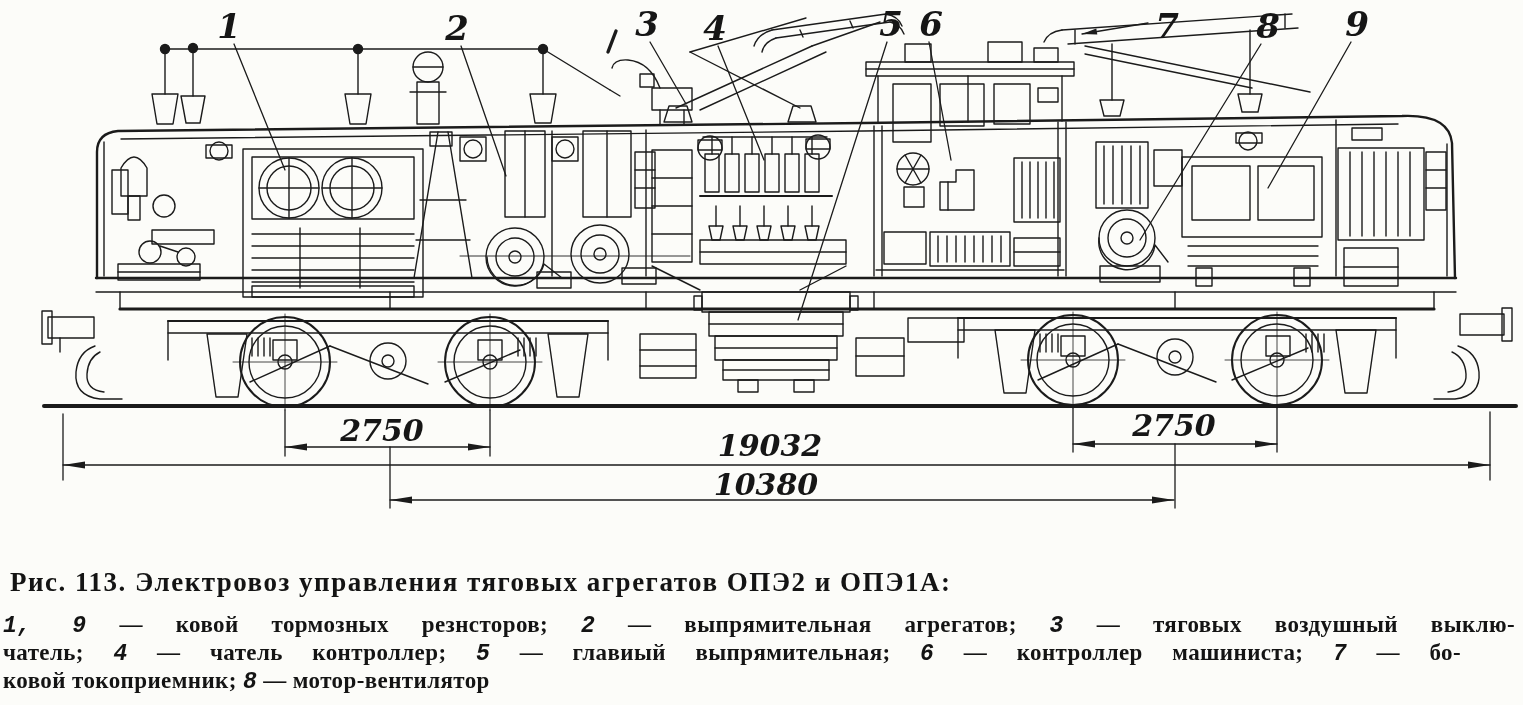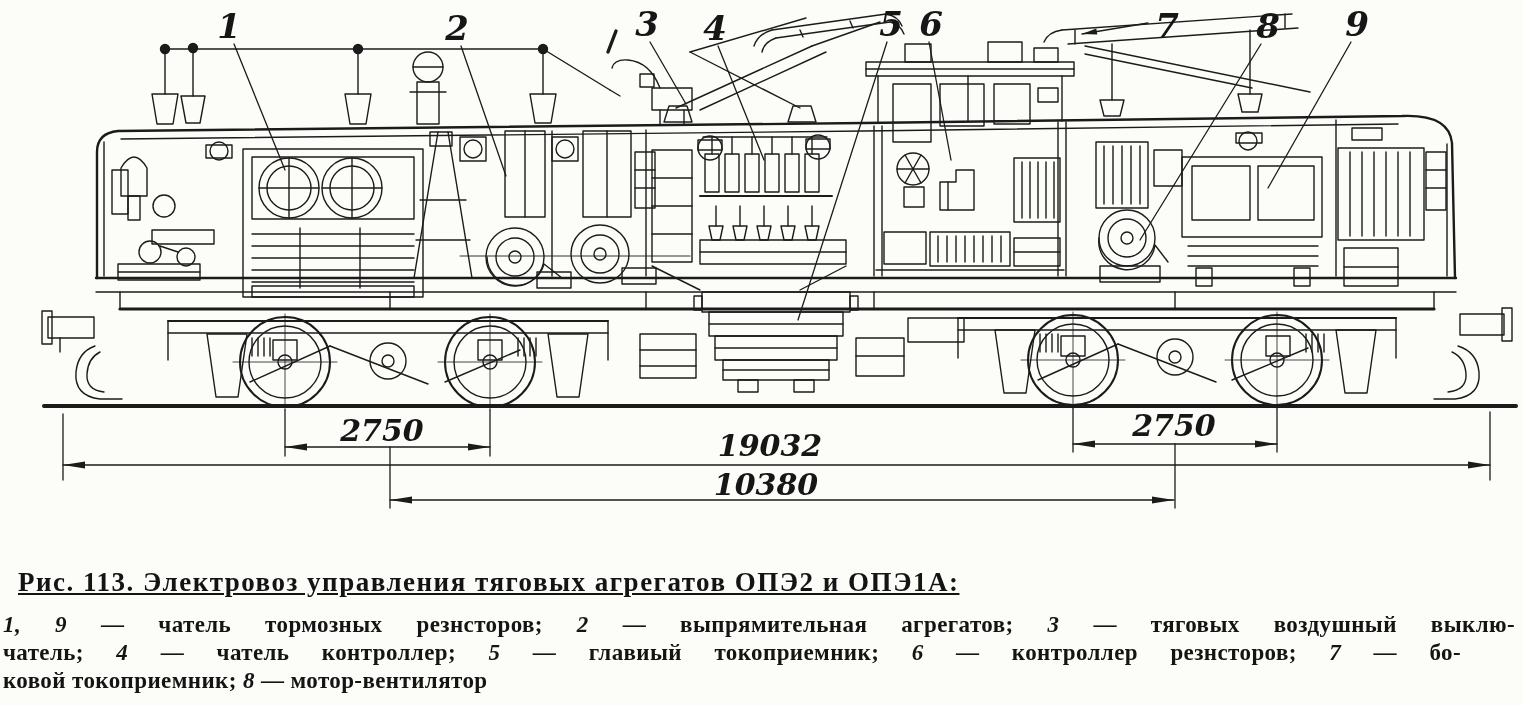--- a/index.html
+++ b/index.html
@@ -2,28 +2,28 @@
 <html><head>
 <meta charset="utf-8">
 <style>
   html,body{margin:0;padding:0;background:#e8e8e4;}
   .page{position:relative;width:1523px;height:705px;background:#fcfcf9;overflow:hidden;
         font-family:"Liberation Serif",serif;color:#141414;}
   svg{position:absolute;left:0;top:0;}
   .ink{fill:none;stroke:#1b1b1b;stroke-width:1.4;stroke-linecap:round;stroke-linejoin:round;}
   .dim{font:italic 700 30px "DejaVu Serif",serif;fill:#161616;}
   .co{font:italic 700 34px "DejaVu Serif",serif;fill:#161616;}
-  .cap-title{position:absolute;left:18px;top:567px;font:700 27px "Liberation Serif",serif;
-             letter-spacing:1.5px;white-space:nowrap;text-decoration:underline;}
+  .cap-title{position:absolute;left:10px;top:567px;font:700 27px "Liberation Serif",serif;
+             letter-spacing:1.5px;white-space:nowrap;}
   .legend-line{position:absolute;font:700 23px "Liberation Serif",serif;letter-spacing:.4px;
                line-height:1.15;white-space:normal;text-align:right;}
   .l2{left:3px;top:612px;width:1512px;text-align:justify;text-align-last:justify;}
   .l3{left:3px;top:640px;width:1458px;text-align:justify;text-align-last:justify;}
   .l4{left:3px;top:668px;}
-  .it{font-style:italic;}
+  .it{font-style:italic;font-family:Liberation Mono, monospace;}
 </style>
 </head>
 <body>
 
 <div class="page">
 
 <svg viewBox="0 0 1523 560" width="1523" height="560">
   <defs>
     <marker id="dimA" markerUnits="userSpaceOnUse" markerWidth="26" markerHeight="12" refX="24" refY="5" orient="auto-start-reverse">
       <path d="M24,5 L2,1.4 L2,8.6 Z" fill="#1b1b1b"></path>
@@ -472,19 +472,19 @@
       <text class="co" x="1167" y="38" text-anchor="middle">7</text>
       <text class="co" x="1268" y="38" text-anchor="middle">8</text>
       <text class="co" x="1357" y="36" text-anchor="middle">9</text>
     </g>
 
   </g>
 </svg>
 
 <div class="cap-title">Рис. 113. Электровоз управления тяговых агрегатов ОПЭ2 и ОПЭ1А:</div>
 
-<div class="legend-line l2"><span class="it">1, 9</span><span> — чатель тормозных резнсторов; </span><span class="it">2</span><span> — выпрямительная агрегатов; </span><span class="it">3</span><span> — тяговых воздушный выклю-</span></div>
-
-<div class="legend-line l3"><span>чатель; </span><span class="it">4</span><span> — чатель контроллер; </span><span class="it">5</span><span> — главиый токоприемник; </span><span class="it">6</span><span> — контроллер резнсторов; </span><span class="it">7</span><span> — бо-</span></div>
+<div class="legend-line l2"><span class="it">1, 9</span><span> — ковой тормозных резнсторов; </span><span class="it">2</span><span> — выпрямительная агрегатов; </span><span class="it">3</span><span> — тяговых воздушный выклю-</span></div>
+
+<div class="legend-line l3"><span>чатель; </span><span class="it">4</span><span> — чатель контроллер; </span><span class="it">5</span><span> — главиый выпрямительная; </span><span class="it">6</span><span> — контроллер машиниста; </span><span class="it">7</span><span> — бо-</span></div>
 
 <div class="legend-line l4"><span>ковой токоприемник; </span><span class="it">8</span><span> — мотор-вентилятор</span></div>
 
 </div>
 
 </body></html>

